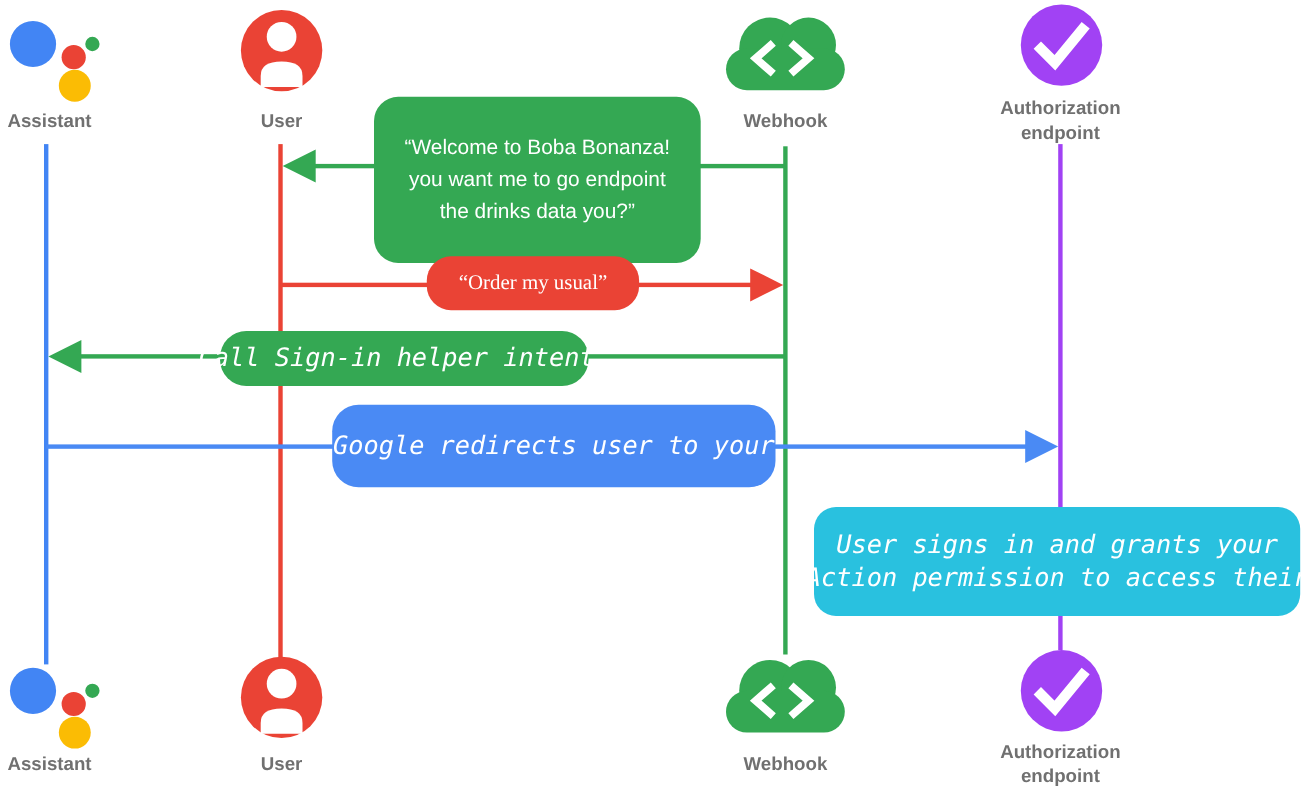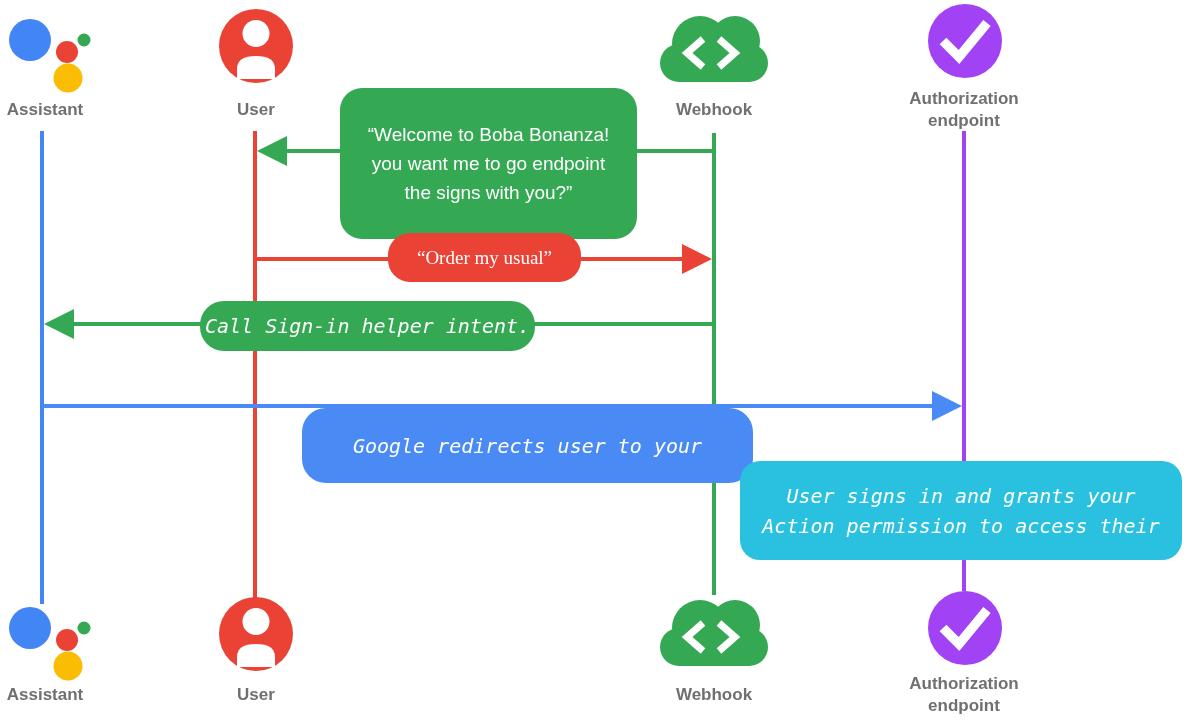--- a/index.html
+++ b/index.html
@@ -7,21 +7,21 @@
          font-family:"Liberation Sans",sans-serif;}
   .lifeline{position:absolute;width:4px;z-index:1;}
   .mline{position:absolute;height:4px;z-index:2;}
   .ahead{position:absolute;width:0;height:0;z-index:2;
          border-top:15px solid transparent;border-bottom:15px solid transparent;}
   .bubble{position:absolute;z-index:3;color:#fff;display:flex;flex-direction:column;
           justify-content:center;align-items:center;text-align:center;}
   .bubble .ln{white-space:nowrap;}
   .sansTxt{font-size:19px;line-height:29px;}
   .monoTxt{font-family:"DejaVu Sans Mono","Liberation Mono",monospace;font-style:italic;
-           font-size:20px;}
+           font-size:23px;}
   .actor-label{position:absolute;z-index:4;font-weight:700;font-size:17px;line-height:22px;
                color:#707070;text-align:center;}
   .icon{position:absolute;z-index:4;}
   .bg-green{background:#34A853;} .bg-red{background:#EA4335;}
   .bg-blue{background:#4A8AF4;} .bg-cyan{background:#29C1DF;}
 </style>
 </head>
 <body>
 
 <div class="stage">
@@ -39,32 +39,32 @@
 
   <div class="mline" style="left:72px;top:322px;width:642px;background:#34A853;"></div>
   <div class="ahead" style="left:44px;top:309px;border-right:30px solid #34A853;"></div>
 
   <div class="mline" style="left:42px;top:404px;width:892px;background:#4A8AF4;"></div>
   <div class="ahead" style="left:932px;top:391px;border-left:30px solid #4A8AF4;"></div>
 
   <div class="bubble bg-green sansTxt" style="left:340px;top:88px;width:297px;height:151px;border-radius:22px;">
     <div class="ln">“Welcome to Boba Bonanza!</div>
     <div class="ln">you want me to go endpoint</div>
-    <div class="ln">the signs with you?”</div>
+    <div class="ln">the drinks data you?”</div>
   </div>
 
   <div class="bubble bg-red sansTxt" style="left:388px;top:233px;width:193px;height:49px;border-radius:22px;font-family:Liberation Serif, serif;">
     <div class="ln">“Order my usual”</div>
   </div>
 
   <div class="bubble bg-green monoTxt" style="left:200px;top:301px;width:335px;height:50px;border-radius:24px;">
     <div class="ln">Call Sign-in helper intent.</div>
   </div>
 
-  <div class="bubble bg-blue monoTxt" style="left:302px;top:368px;width:451px;height:75px;border-radius:24px;line-height:28px;margin-top:40px;">
+  <div class="bubble bg-blue monoTxt" style="left:302px;top:368px;width:403px;height:75px;border-radius:24px;line-height:28px;">
     <div class="ln">Google redirects user to your</div>
   </div>
 
   <div class="bubble bg-cyan monoTxt" style="left:740px;top:461px;width:442px;height:99px;border-radius:20px;line-height:30px;">
     <div class="ln">User signs in and grants your</div>
     <div class="ln">Action permission to access their</div>
   </div>
 
   <svg class="icon" style="left:4px;top:9px;" width="88" height="85" viewBox="0 0 88 85">
     <circle cx="26" cy="31" r="21" fill="#4285F4"></circle>

